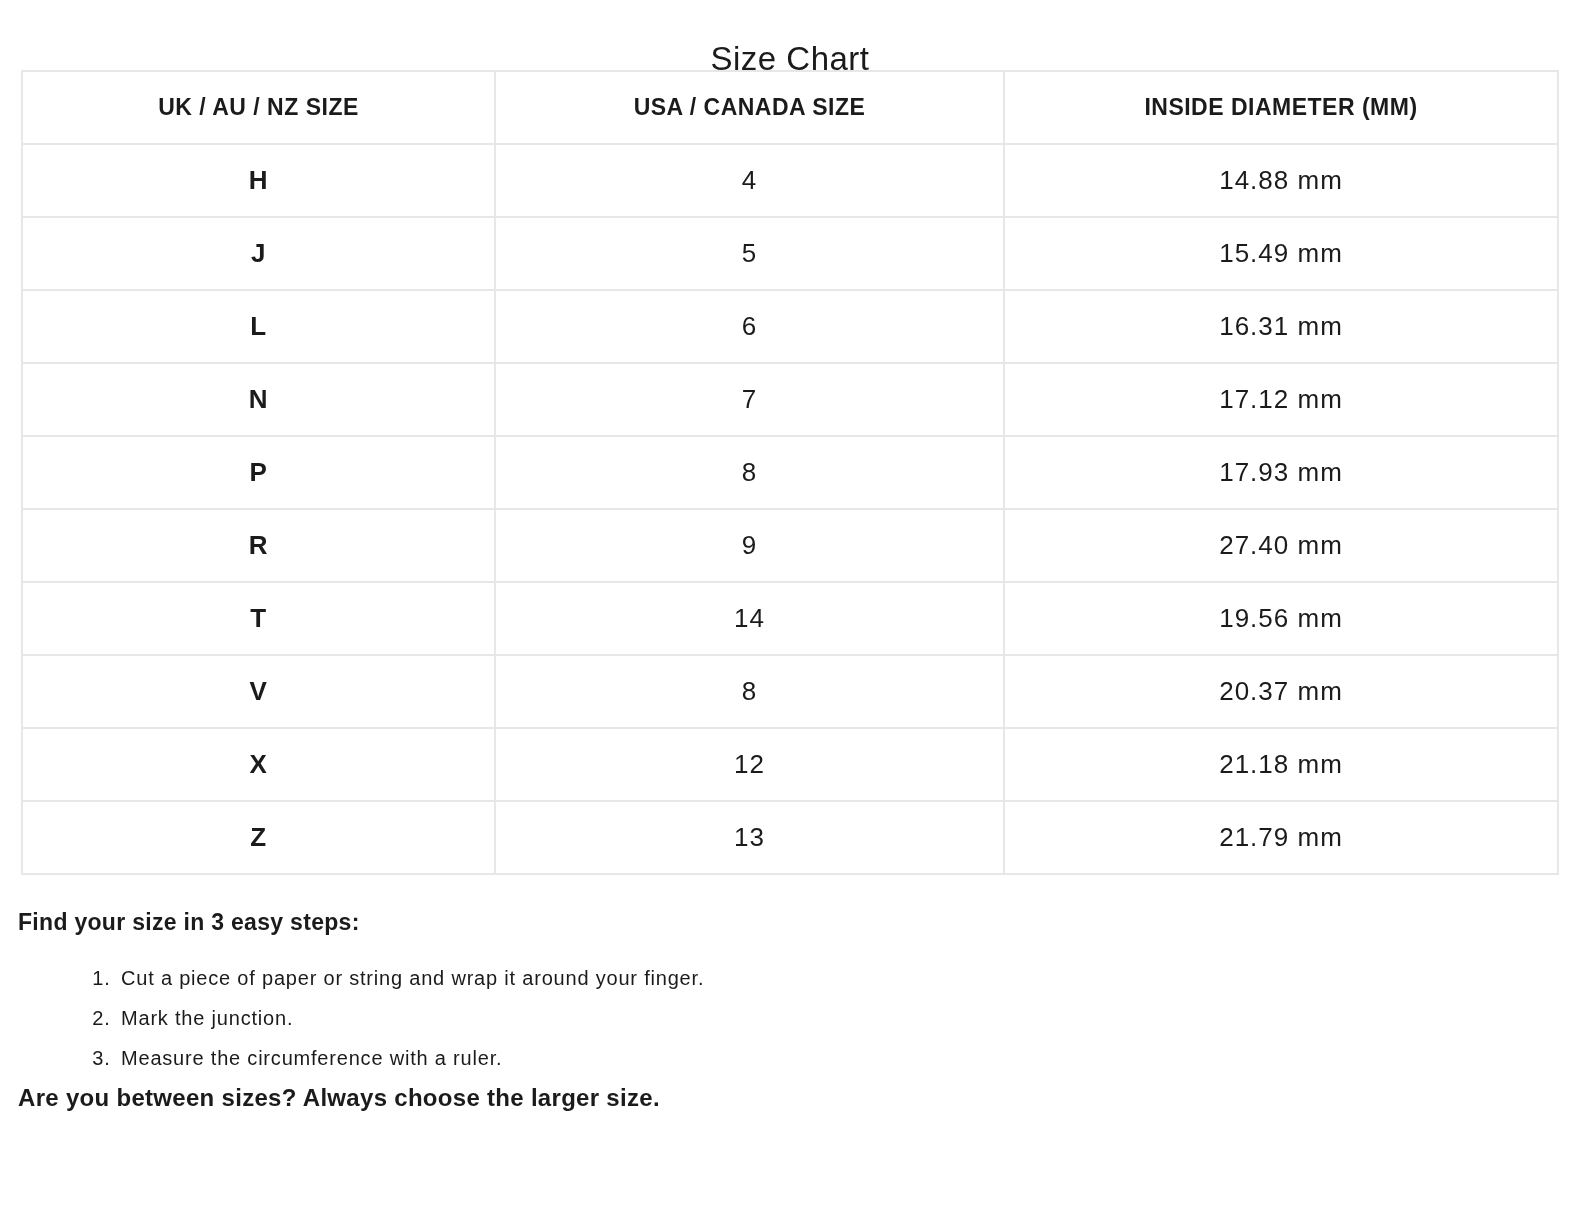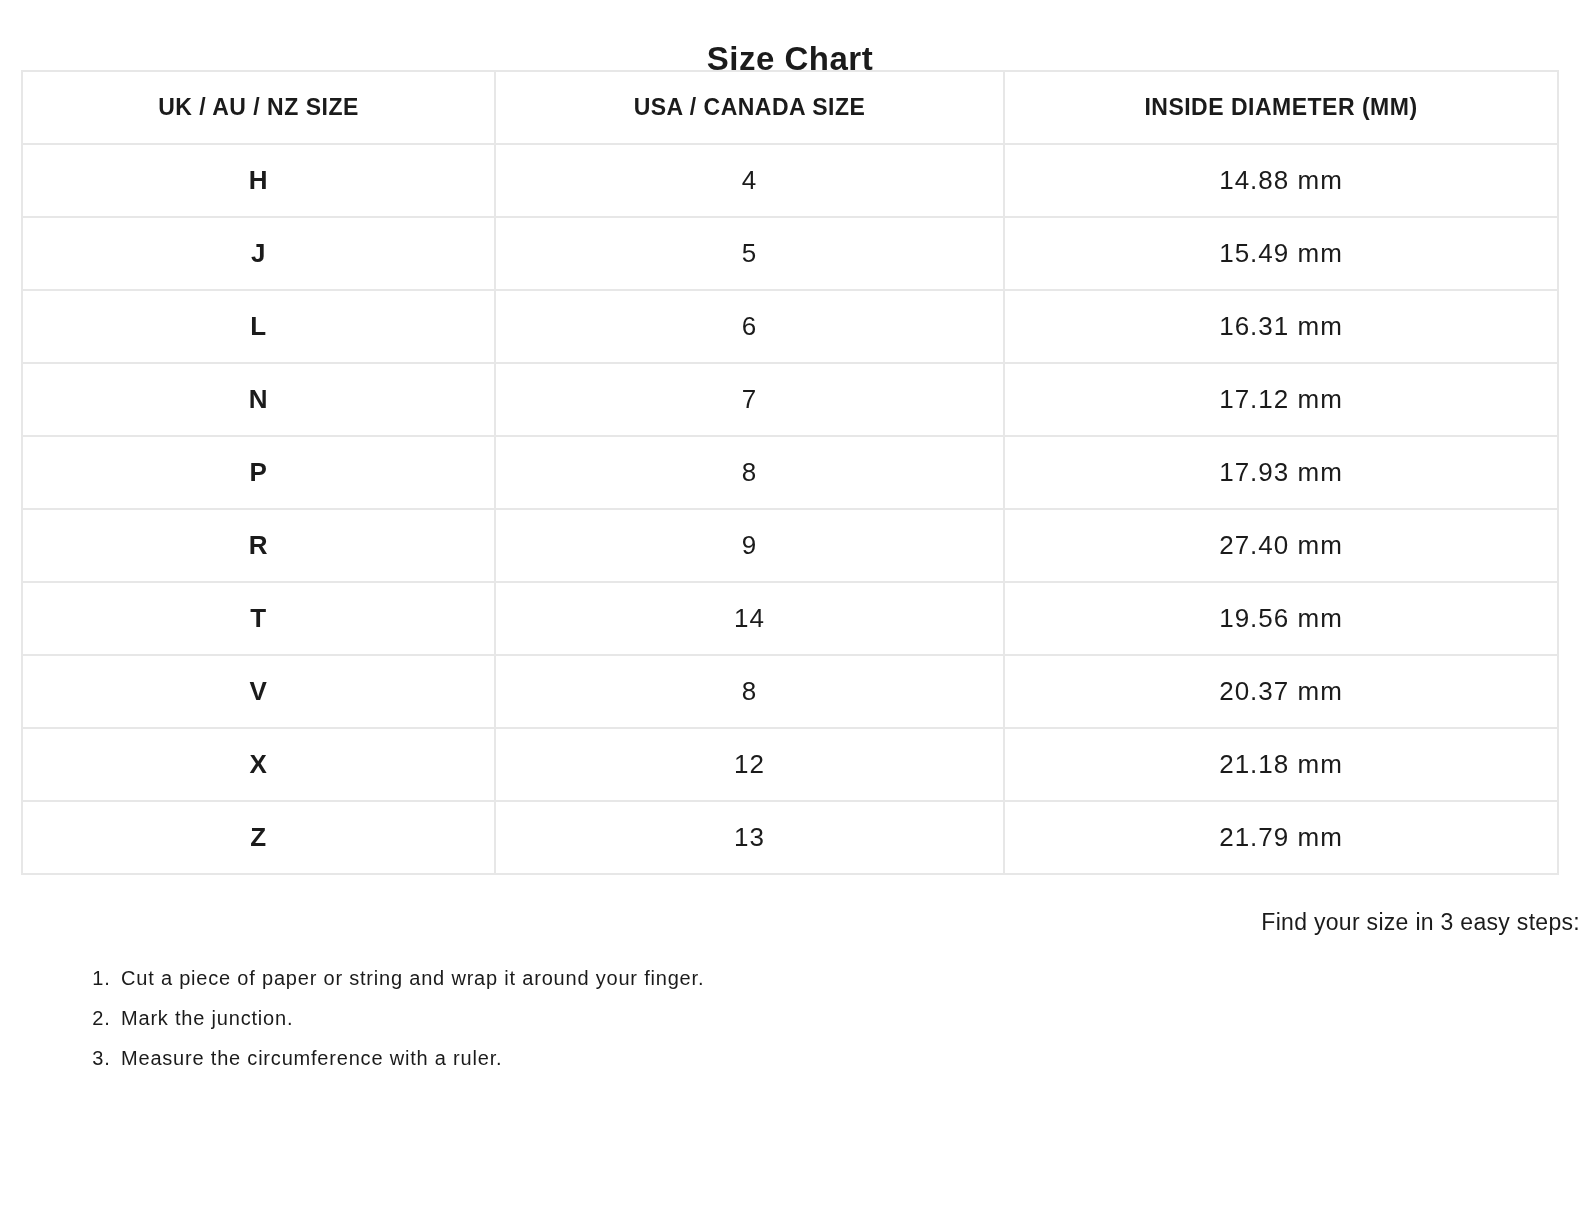--- a/index.html
+++ b/index.html
@@ -14,21 +14,21 @@
     overflow: hidden;
   }
   .page { width: 1580px; height: 1216px; position: relative; }
 
   .chart-title {
     margin: 0;
     padding-top: 40px;
     height: 70px;
     text-align: center;
     font-size: 33px;
-    font-weight: bold;
+    font-weight: normal;
     letter-spacing: 0.5px;
     color: #1b1b1b;
   }
 
   table.size-table {
     border-collapse: collapse;
     table-layout: fixed;
     margin-left: 21px;
     width: 1536px;
     background: #ffffff;
@@ -55,23 +55,22 @@
     font-weight: normal;
   }
   .size-table td.uk { font-weight: bold; letter-spacing: 0.5px; }
 
   .instructions {
     margin: 34px 0 0 18px;
   }
   .instructions h2 {
     margin: 0;
     font-size: 23px;
-    font-weight: normal;
+    font-weight: bold;
     letter-spacing: 0.3px;
-    text-align: right;
   }
   .instructions ol {
     margin: 22px 0 0 0;
     padding-left: 99px;
     font-size: 20px;
     letter-spacing: 0.8px;
     line-height: 40px;
   }
   .instructions ol li { padding-left: 4px; }
   .instructions .between-note {
@@ -155,15 +154,16 @@
     </tbody>
   </table>
 
   <section class="instructions">
     <h2>Find your size in 3 easy steps:</h2>
     <ol>
       <li>Cut a piece of paper or string and wrap it around your finger.</li>
       <li>Mark the junction.</li>
       <li>Measure the circumference with a ruler.</li>
     </ol>
+    <p class="between-note">Are you between sizes? Always choose the larger size.</p>
   </section>
 
 </div>
 
 </body></html>

